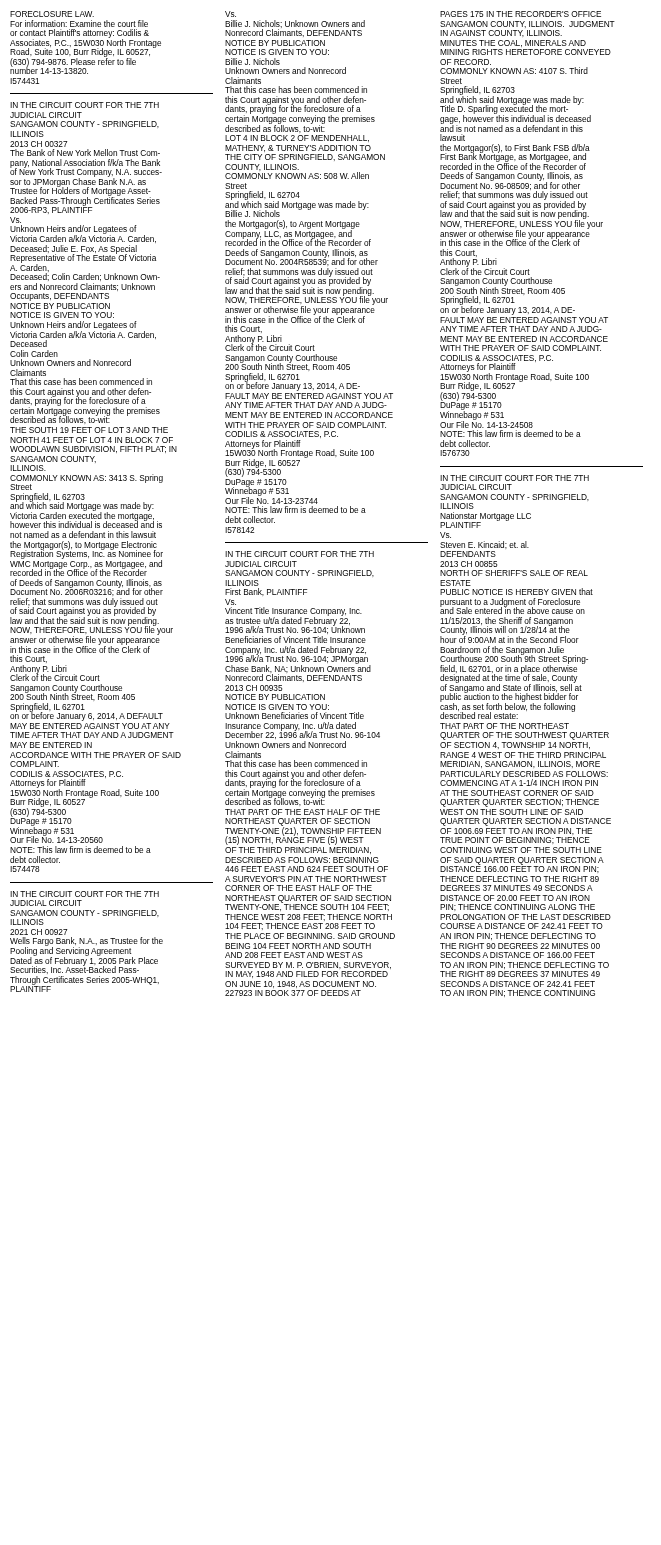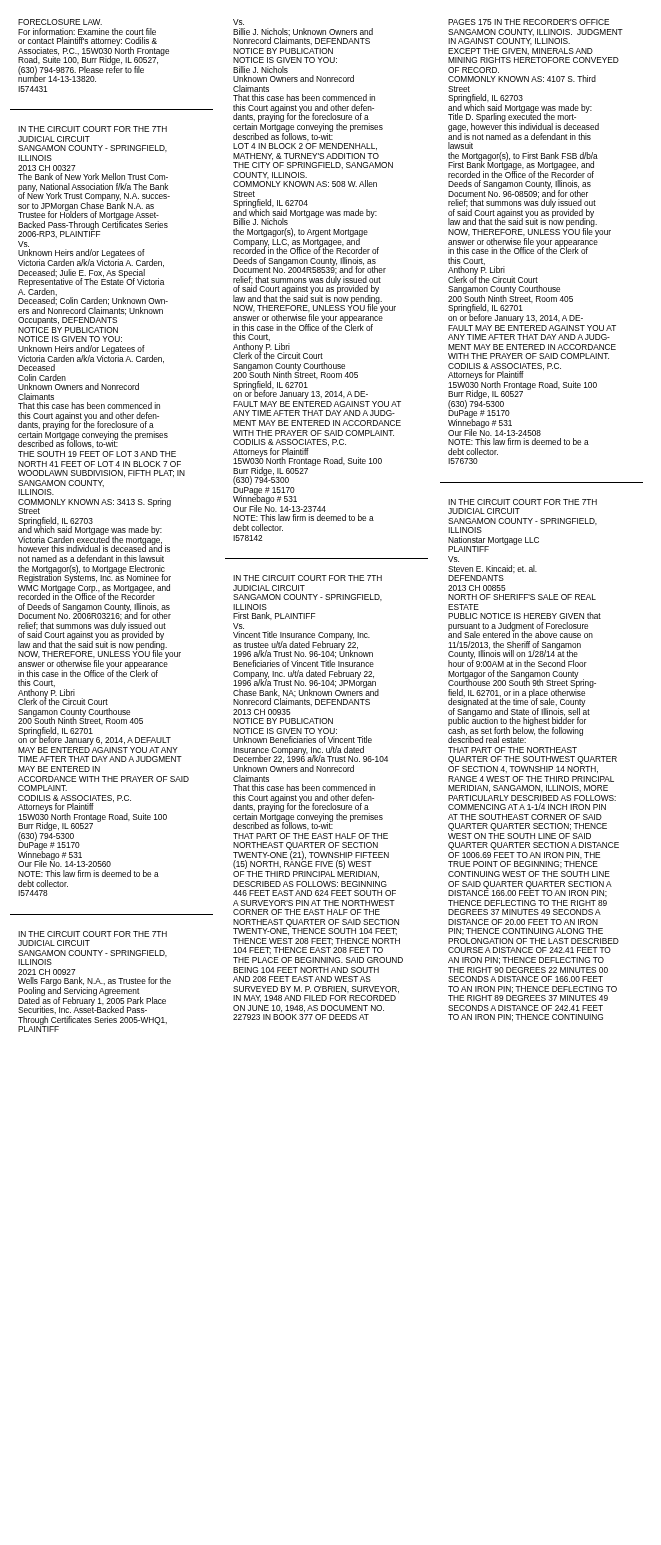--- a/index.html
+++ b/index.html
@@ -26,21 +26,21 @@
     gap: 12px;
     height: 100%;
   }
   .col {
     width: 203px;
     flex: 0 0 203px;
     display: flex;
     flex-direction: column;
   }
   .notice {
-    margin: 8px;
+    margin: 0;
   }
   .rule {
     border: 0;
     border-top: 1px solid #000;
     margin: 7px 0 7px 0;
     width: 100%;
   }
   .line {
     font-size: 8.3px;
     line-height: 9.55px;
@@ -275,21 +275,21 @@
           <div class="line">ON JUNE 10, 1948, AS DOCUMENT NO.</div>
           <div class="line">227923 IN BOOK 377 OF DEEDS AT</div>
         </div>
     </div>
 
     <div class="col">
       <div class="notice" id="c3b1">
           <div class="line">PAGES 175 IN THE RECORDER'S OFFICE</div>
           <div class="line">SANGAMON COUNTY, ILLINOIS.  JUDGMENT</div>
           <div class="line">IN AGAINST COUNTY, ILLINOIS.</div>
-          <div class="line">EXCEPT THE GIVEN, MINERALS AND</div>
+          <div class="line">MINUTES THE COAL, MINERALS AND</div>
           <div class="line">MINING RIGHTS HERETOFORE CONVEYED</div>
           <div class="line">OF RECORD.</div>
           <div class="line">COMMONLY KNOWN AS: 4107 S. Third</div>
           <div class="line">Street</div>
           <div class="line">Springfield, IL 62703</div>
           <div class="line">and which said Mortgage was made by:</div>
           <div class="line">Title D. Sparling executed the mort-</div>
           <div class="line">gage, however this individual is deceased</div>
           <div class="line">and is not named as a defendant in this</div>
           <div class="line">lawsuit</div>
@@ -340,21 +340,21 @@
           <div class="line">DEFENDANTS</div>
           <div class="line">2013 CH 00855</div>
           <div class="line">NORTH OF SHERIFF'S SALE OF REAL</div>
           <div class="line">ESTATE</div>
           <div class="line">PUBLIC NOTICE IS HEREBY GIVEN that</div>
           <div class="line">pursuant to a Judgment of Foreclosure</div>
           <div class="line">and Sale entered in the above cause on</div>
           <div class="line">11/15/2013, the Sheriff of Sangamon</div>
           <div class="line">County, Illinois will on 1/28/14 at the</div>
           <div class="line">hour of 9:00AM at in the Second Floor</div>
-          <div class="line">Mortgagor of the Sangamon County</div>
+          <div class="line">Boardroom of the Sangamon Julie</div>
           <div class="line">Courthouse 200 South 9th Street Spring-</div>
           <div class="line">field, IL 62701, or in a place otherwise</div>
           <div class="line">designated at the time of sale, County</div>
           <div class="line">of Sangamo and State of Illinois, sell at</div>
           <div class="line">public auction to the highest bidder for</div>
           <div class="line">cash, as set forth below, the following</div>
           <div class="line">described real estate:</div>
           <div class="line">THAT PART OF THE NORTHEAST</div>
           <div class="line">QUARTER OF THE SOUTHWEST QUARTER</div>
           <div class="line">OF SECTION 4, TOWNSHIP 14 NORTH,</div>

